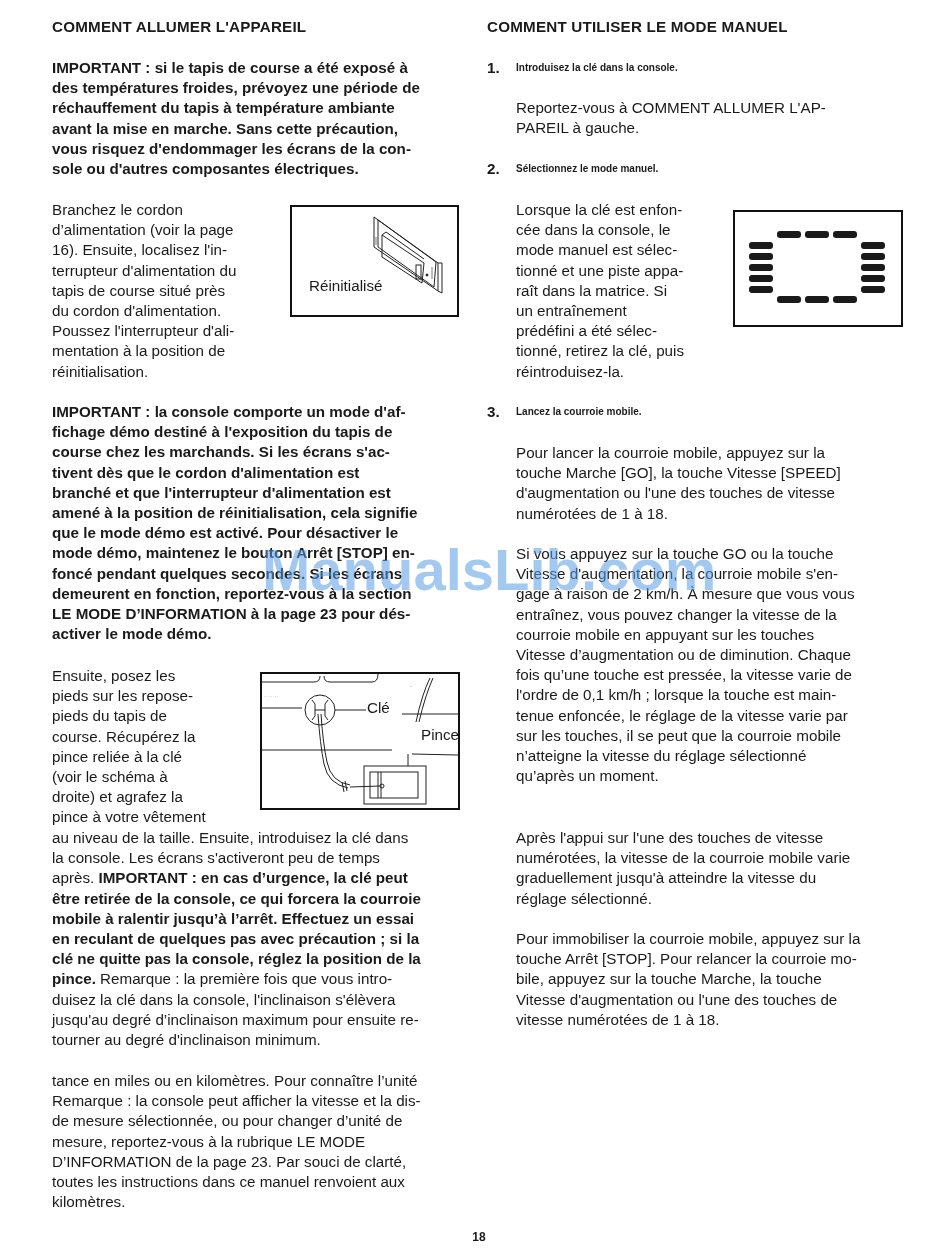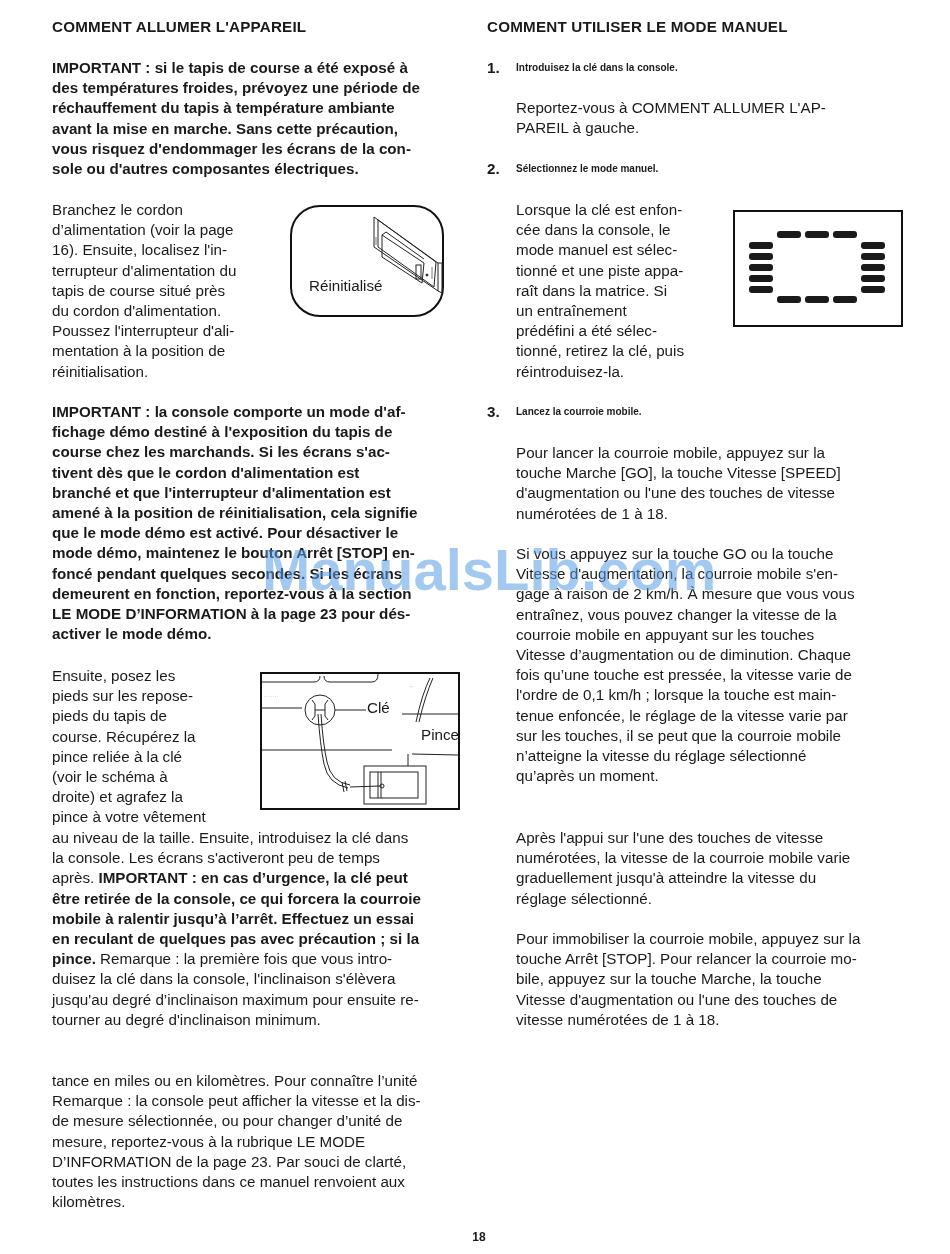--- a/index.html
+++ b/index.html
@@ -39,21 +39,21 @@
   <p class="p">d’alimentation (voir la page</p>
   <p class="p">16). Ensuite, localisez l'in-</p>
   <p class="p">terrupteur d'alimentation du</p>
   <p class="p">tapis de course situé près</p>
   <p class="p">du cordon d'alimentation.</p>
   <p class="p">Poussez l'interrupteur d'ali-</p>
   <p class="p">mentation à la position de</p>
   <p class="p">réinitialisation.</p>
 </div>
 
-<div class="figure" style="left:290px; top:205px; width:154px; height:112px;border-radius:30px;">
+<div class="figure" style="left:290px; top:205px; width:169px; height:112px;">
   <svg width="165" height="108" viewBox="0 0 165 108" style="position:absolute; left:0; top:0;">
     <g fill="none" stroke="#222" stroke-width="1">
       <polygon points="82,10 146,56 146,84 82,40"></polygon>
       <polygon points="86,13 144,55 142,80 86,40"></polygon>
       <polygon points="90,28 132,56 130,76 90,50"></polygon>
       <line x1="90" y1="28" x2="94" y2="25"></line>
       <line x1="94" y1="25" x2="132" y2="52"></line>
       <rect x="124" y="58" width="5" height="14"></rect>
       <circle cx="135" cy="68" r="1" fill="#222"></circle>
       <line x1="140" y1="60" x2="140" y2="72" stroke-width="0.6"></line>
@@ -125,20 +125,21 @@
   <div class="fig-label" style="left:128px; top:52px;margin-left:31px;">Pince</div>
 </div>
 
 <div class="abs" style="left:52px; top:828px; width:420px;">
   <p class="p"><span>au niveau de la taille. Ensuite, introduisez la clé dans</span></p>
   <p class="p"><span>la console. Les écrans s'activeront peu de temps</span></p>
   <p class="p"><span>après. </span><span class="b">IMPORTANT : en cas d’urgence, la clé peut</span></p>
   <p class="p b">être retirée de la console, ce qui forcera la courroie</p>
   <p class="p b">mobile à ralentir jusqu’à l’arrêt. Effectuez un essai</p>
   <p class="p b">en reculant de quelques pas avec précaution ; si la</p>
+  <p class="p b">clé ne quitte pas la console, réglez la position de la</p>
   <p class="p"><span class="b">pince.</span><span> Remarque : la première fois que vous intro-</span></p>
   <p class="p">duisez la clé dans la console, l'inclinaison s'élèvera</p>
   <p class="p">jusqu'au degré d’inclinaison maximum pour ensuite re-</p>
   <p class="p">tourner au degré d'inclinaison minimum.</p>
 </div>
 
 <div class="abs" style="left:52px; top:1071px; width:420px;">
   <p class="p">tance en miles ou en kilomètres. Pour connaître l’unité</p>
   <p class="p">Remarque : la console peut afficher la vitesse et la dis-</p>
   <p class="p">de mesure sélectionnée, ou pour changer d’unité de</p>

